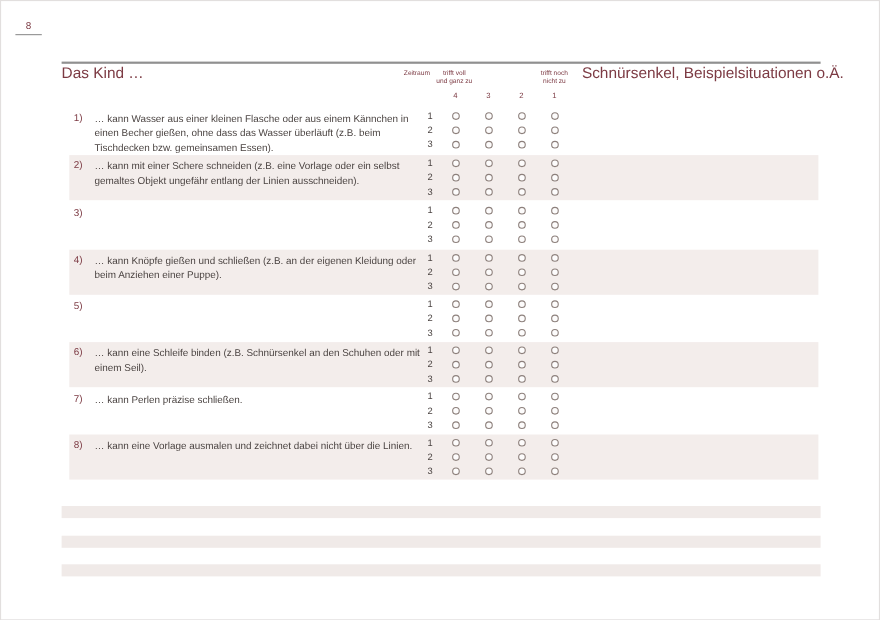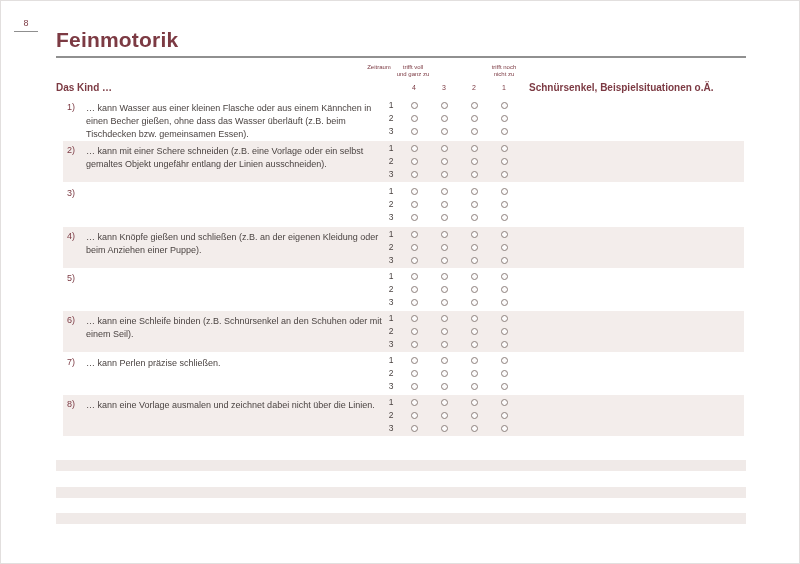--- a/index.html
+++ b/index.html
@@ -13,21 +13,21 @@
     position:absolute; left:13px; top:17px; width:24px; text-align:center;
     font-size:9px; color:var(--maroon,#7c3a43); padding-bottom:3px;
     border-bottom:1px solid #8f8f8f;
   }
   .title {
     position:absolute; left:55px; top:27px; font-size:21px; font-weight:bold;
     color:var(--maroon,#7c3a43); letter-spacing:0.2px;
   }
   .title-rule { position:absolute; left:55px; top:55px; width:690px; height:2px; background:#909090; }
   .kind-label, .erlaeut-header {
-    position:absolute; top:81px; font-size:10px; font-weight:bold; color:var(--maroon,#7c3a43);
+    position:absolute; top:57px; font-size:14px; font-weight:normal; color:var(--maroon,#7c3a43);
   }
   .kind-label { left:55px; }
   .erlaeut-header { left:528px; }
   .col-head {
     position:absolute; font-size:6px; line-height:7px; color:var(--maroon,#7c3a43);
     text-align:center; white-space:pre-line;
   }
   .col-zeitraum { left:360px; top:63px; width:36px; }
   .col-agree    { left:390px; top:63px; width:44px; }
   .col-disagree { left:481px; top:63px; width:44px; }
@@ -66,21 +66,20 @@
   .writing-line {
     position:absolute; left:55px; width:690px; height:11px; background:var(--stripe,#f0eae8);
   }
 </style>
 </head>
 <body>
 
 <div class="page">
 
   <div class="page-num">8</div>
-  <h1 class="title">Feinmotorik</h1>
   <div class="title-rule"></div>
 
   <div class="kind-label">Das Kind …</div>
   <div class="col-head col-zeitraum">Zeitraum</div>
   <div class="col-head col-agree">trifft voll
 und ganz zu</div>
   <div class="col-head col-disagree">trifft noch
 nicht zu</div>
   <div class="scale-row">
       <span class="scale-num" style="left: 405px;">4</span>

